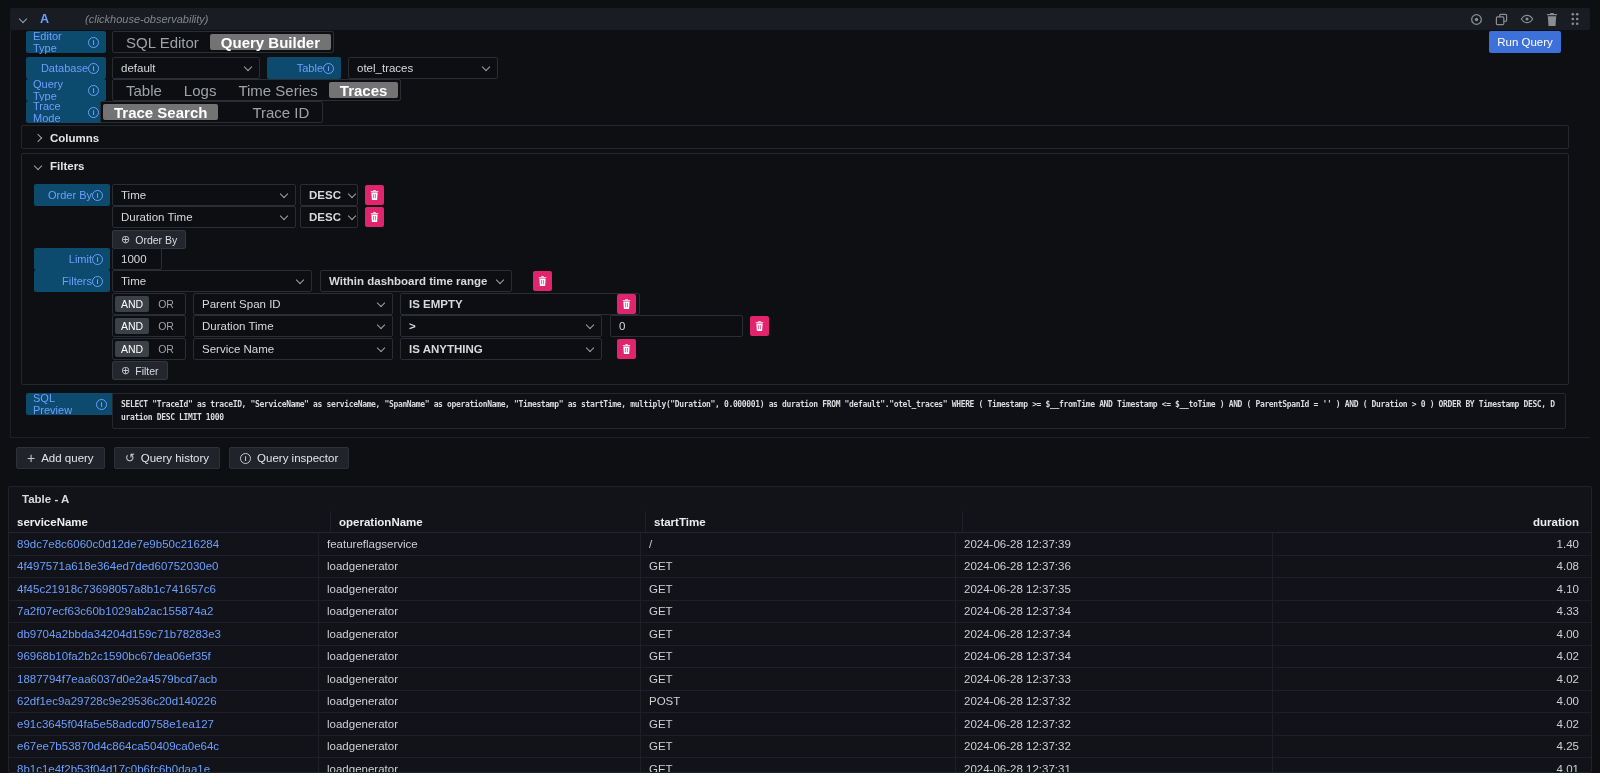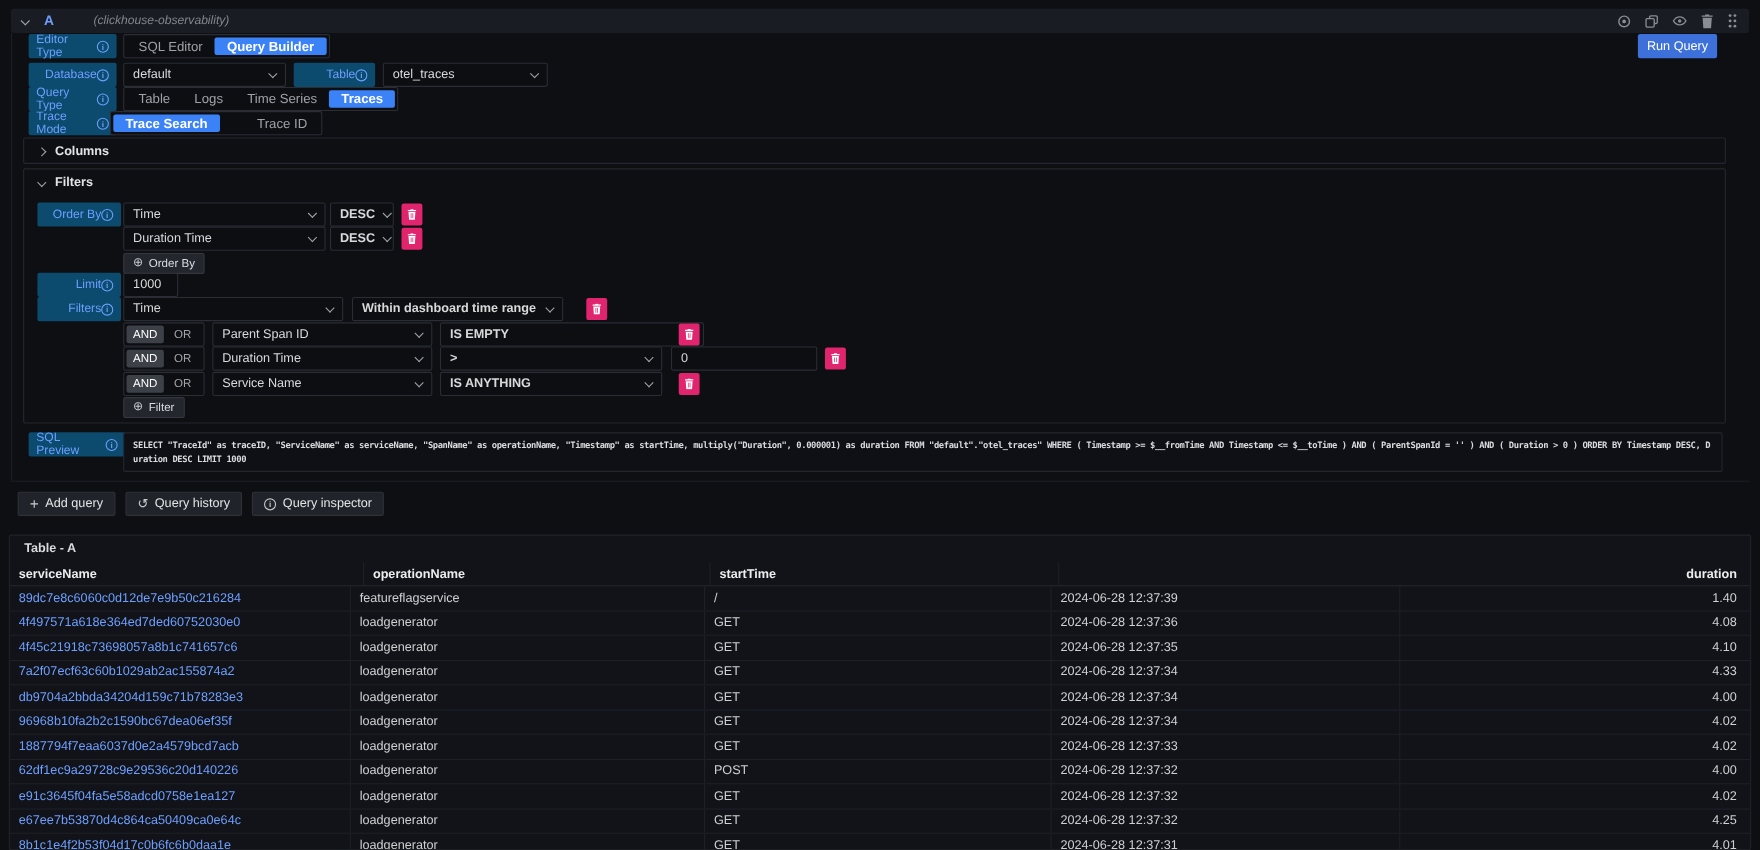--- a/index.html
+++ b/index.html
@@ -26,22 +26,22 @@
     color:#6e9fff;font-size:11px;font-weight:500;}
   .info{width:11px;height:11px;border:1px solid #6e9fff;border-radius:50%;font-size:7.5px;
     line-height:10px;text-align:center;color:#6e9fff;font-weight:700;box-sizing:border-box;flex:0 0 auto;}
   .sel,.inp{position:absolute;height:22px;background:#0c0e12;border:1px solid #2a2d34;
     border-radius:2px;display:flex;align-items:center;justify-content:space-between;
     padding:0 8px;color:#d8d9da;font-size:11.5px;box-sizing:border-box;}
   .sel-chev{width:5px;height:5px;border-right:1.3px solid #9fa2a7;border-bottom:1.3px solid #9fa2a7;
     transform:rotate(45deg);margin-top:-2px;flex:0 0 auto;margin-left:8px;}
   .rgroup{position:absolute;height:22px;background:#0c0e12;border:1px solid #2a2d34;
     border-radius:2px;display:flex;align-items:stretch;padding:2px;box-sizing:border-box;}
-  .ropt{display:flex;align-items:center;padding:0 11px;color:#9fa2a7;font-size:12px;border-radius:2px;cursor:pointer;}
-  .ropt.active{background:#3b82f6;color:#fff;font-weight:700;}
+  .ropt{display:flex;align-items:center;padding:0 11px;color:#9fa2a7;font-size:15px;border-radius:2px;cursor:pointer;}
+  .ropt.active{background:#737373;color:#fff;font-weight:700;}
   .andor{position:absolute;width:74px;height:22px;background:#0c0e12;border:1px solid #2a2d34;
     border-radius:2px;display:flex;padding:2px;box-sizing:border-box;}
   .ao{flex:1;display:flex;align-items:center;justify-content:center;font-size:10.5px;color:#9fa2a7;cursor:pointer;}
   .ao.active{background:#3c4047;color:#fff;font-weight:400;border-radius:2px;}
   .del-btn{position:absolute;width:19px;height:20px;background:#e0246d;border:none;border-radius:2px;
     display:flex;align-items:center;justify-content:center;cursor:pointer;padding:0;}
   .add-btn{position:absolute;height:19px;background:#23262d;border:1px solid #34373e;border-radius:2px;
     color:#dcdde0;font-size:10.5px;font-weight:500;display:flex;align-items:center;gap:5px;
     padding:0 8px;cursor:pointer;}
   .oplus{font-size:11px;color:#c7c8ca;line-height:1;}

